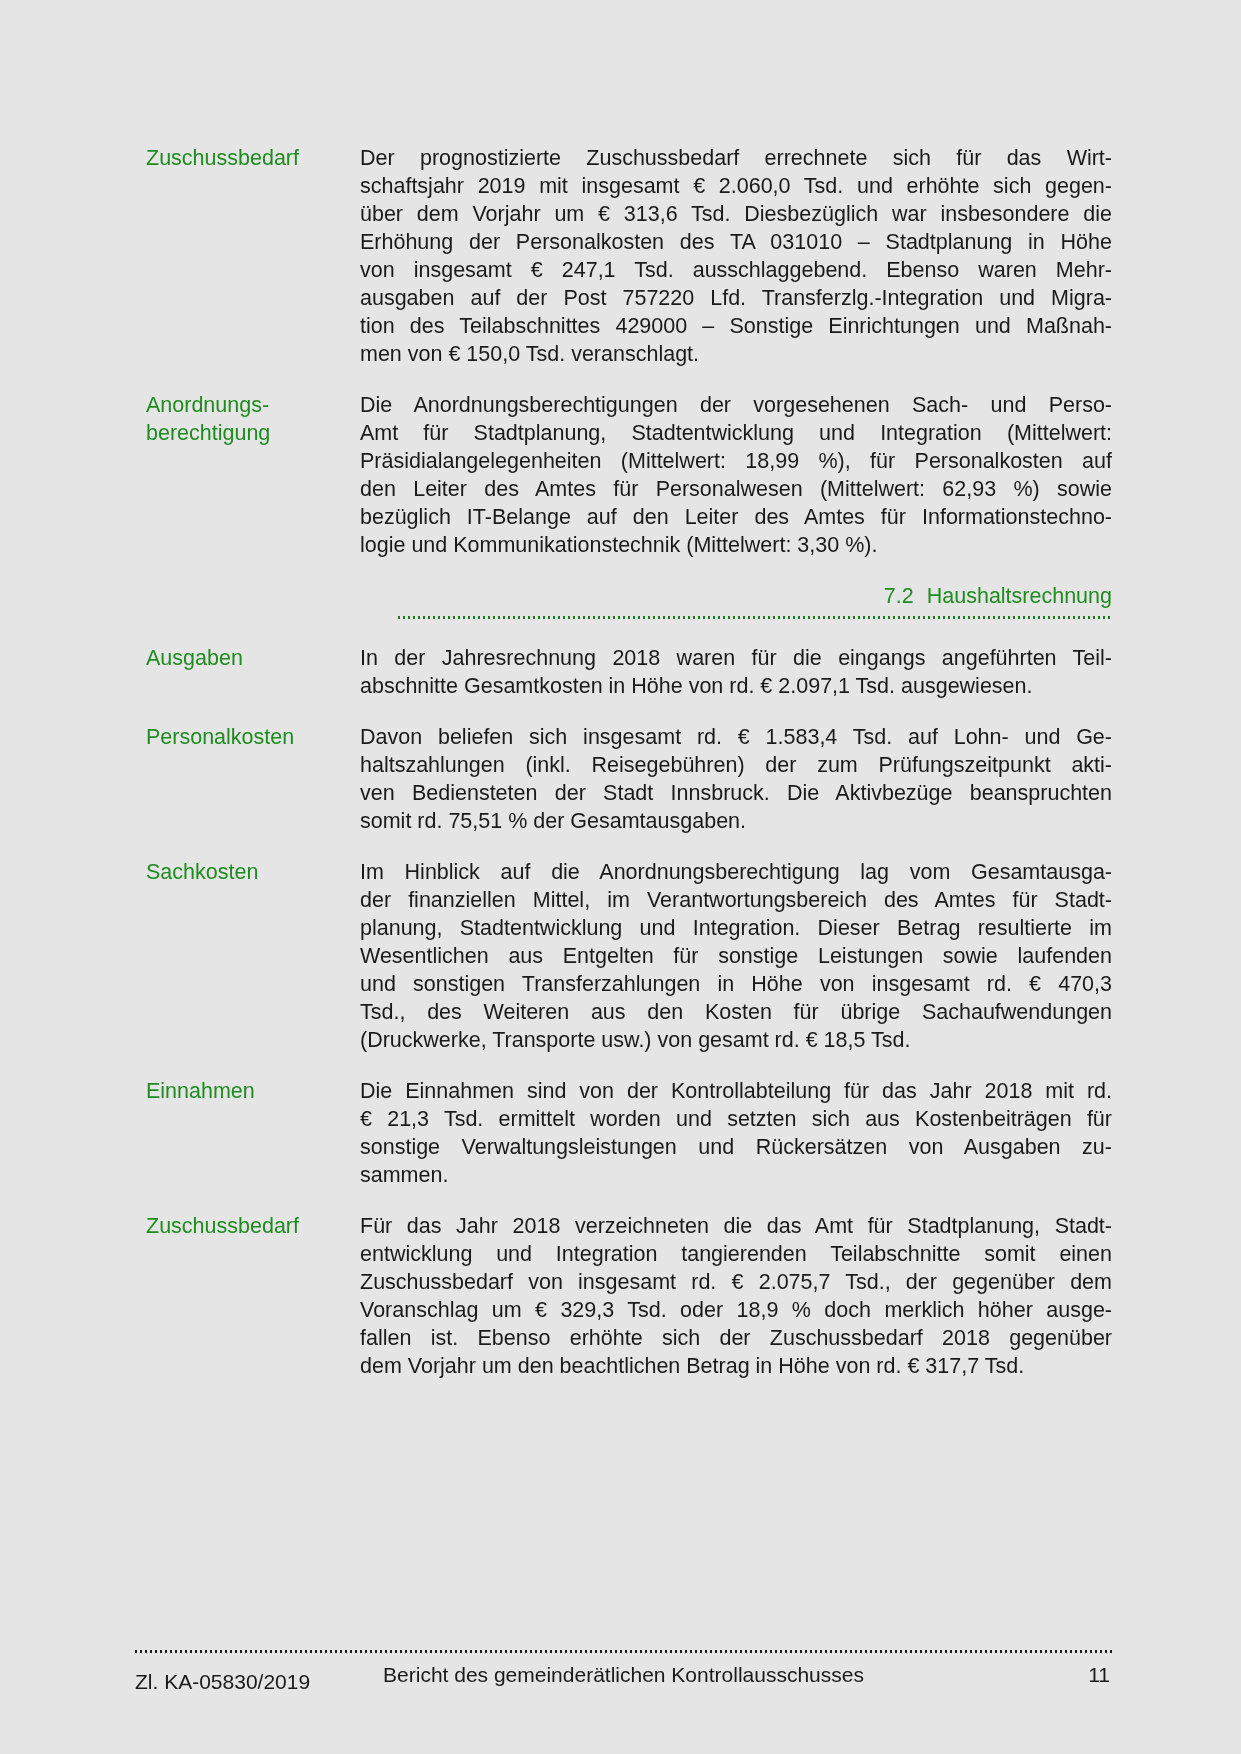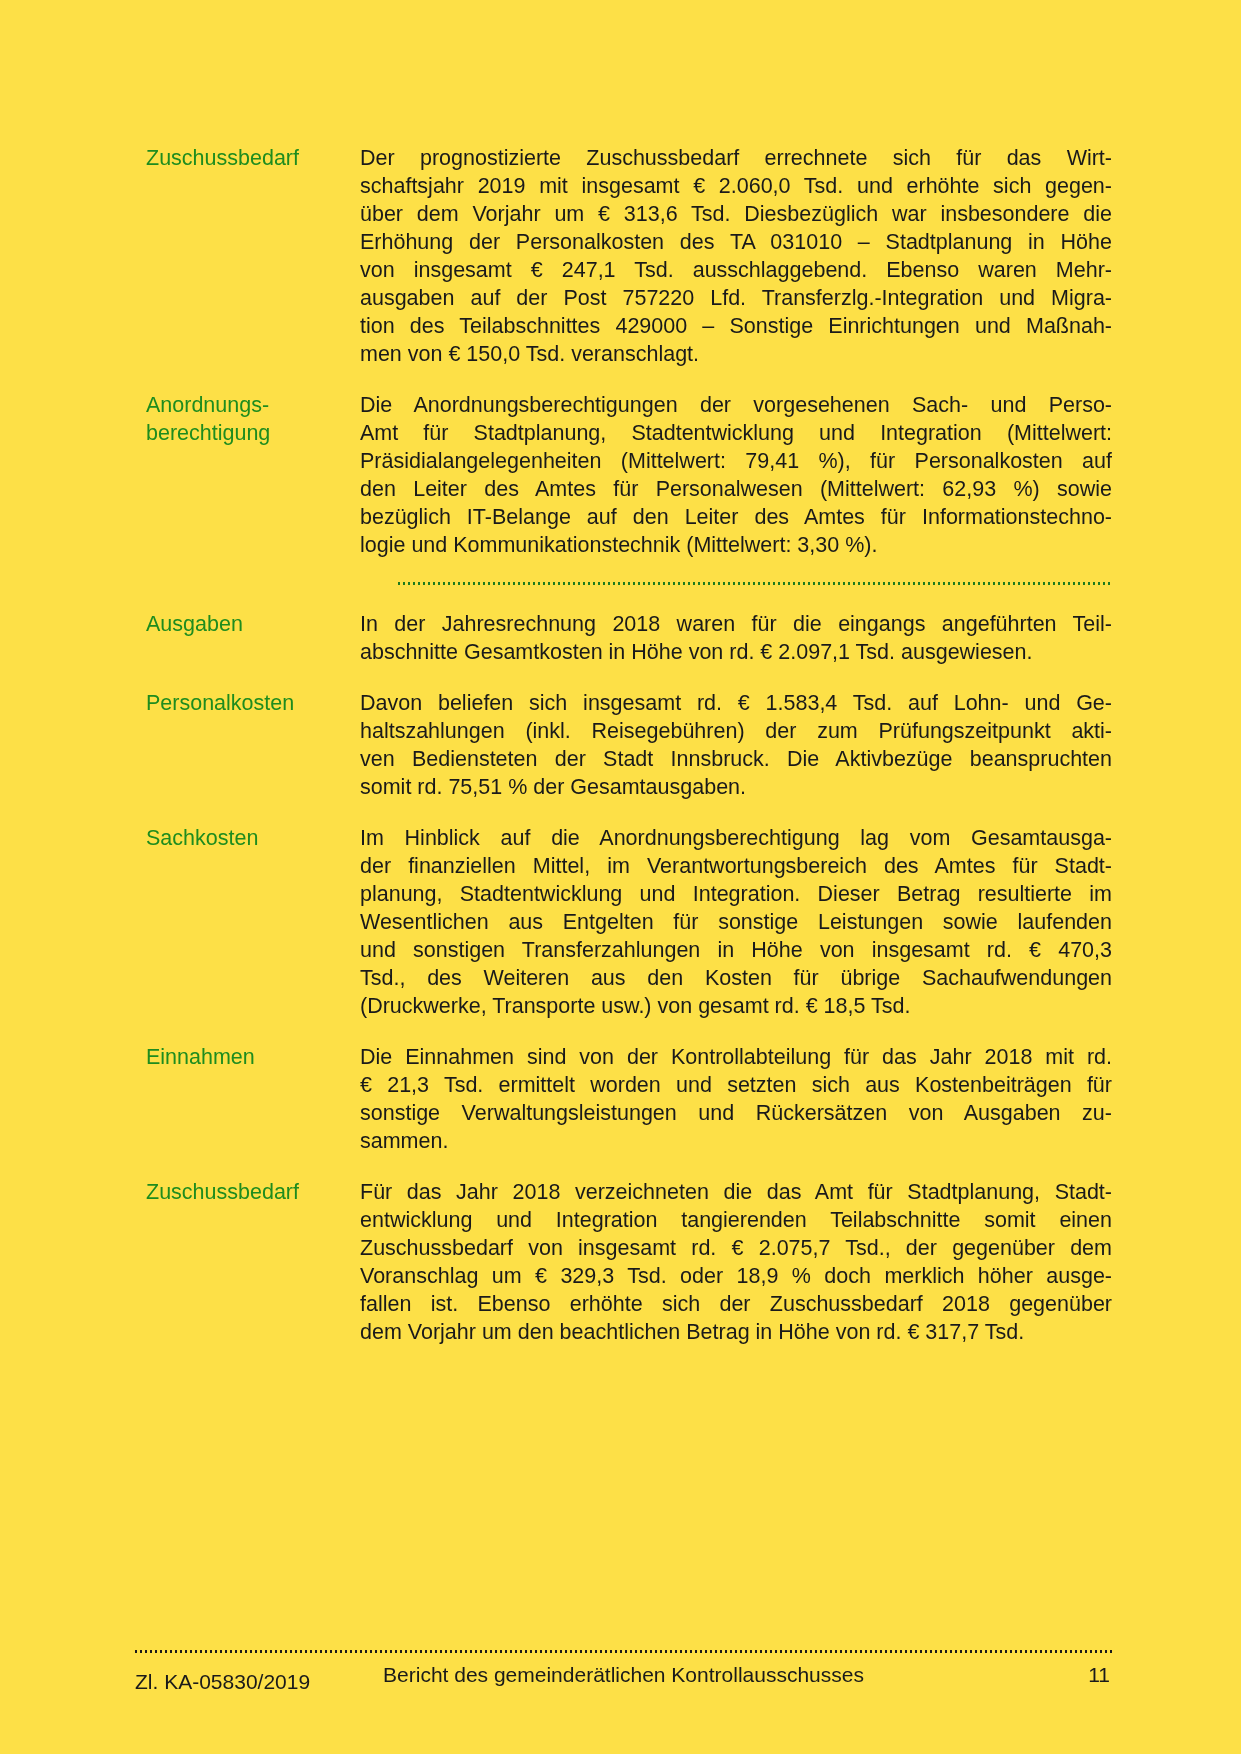--- a/index.html
+++ b/index.html
@@ -1,19 +1,19 @@
 <!DOCTYPE html>
 <html><head>
 <meta charset="utf-8">
 <style>
   html,body{margin:0;padding:0;background:#ffffff;}
   .page{
     position:relative;
     width:1241px;height:1754px;
-    background:#fde047;
+    background:#e5e5e5;
     font-family:"Liberation Sans",sans-serif;
     color:#1a1a1a;
     overflow:hidden;
   }
   .content{
     position:absolute;
     left:146px;top:144px;width:966px;
     font-size:21.5px;line-height:28px;
   }
   .block{display:flex;margin-bottom:23px;}
@@ -59,27 +59,28 @@
         </div>
       </div>
       <div class="block">
         <div class="label-col">
           <div>Anordnungs-</div>
           <div>berechtigung</div>
         </div>
         <div class="text-col">
           <div class="line">Die Anordnungsberechtigungen der vorgesehenen Sach- und Perso-</div>
           <div class="line">Amt für Stadtplanung, Stadtentwicklung und Integration (Mittelwert:</div>
-          <div class="line">Präsidialangelegenheiten (Mittelwert: 79,41 %), für Personalkosten auf</div>
+          <div class="line">Präsidialangelegenheiten (Mittelwert: 18,99 %), für Personalkosten auf</div>
           <div class="line">den Leiter des Amtes für Personalwesen (Mittelwert: 62,93 %) sowie</div>
           <div class="line">bezüglich IT-Belange auf den Leiter des Amtes für Informationstechno-</div>
           <div class="line last-line">logie und Kommunikationstechnik (Mittelwert: 3,30 %).</div>
         </div>
       </div>
       <div class="heading-block">
+        <div class="heading-text"><span class="heading-number">7.2</span><span>Haushaltsrechnung</span></div>
         <div class="heading-rule"></div>
       </div>
       <div class="block">
         <div class="label-col">
           <div>Ausgaben</div>
         </div>
         <div class="text-col">
           <div class="line">In der Jahresrechnung 2018 waren für die eingangs angeführten Teil-</div>
           <div class="line last-line">abschnitte Gesamtkosten in Höhe von rd. € 2.097,1 Tsd. ausgewiesen.</div>
         </div>

